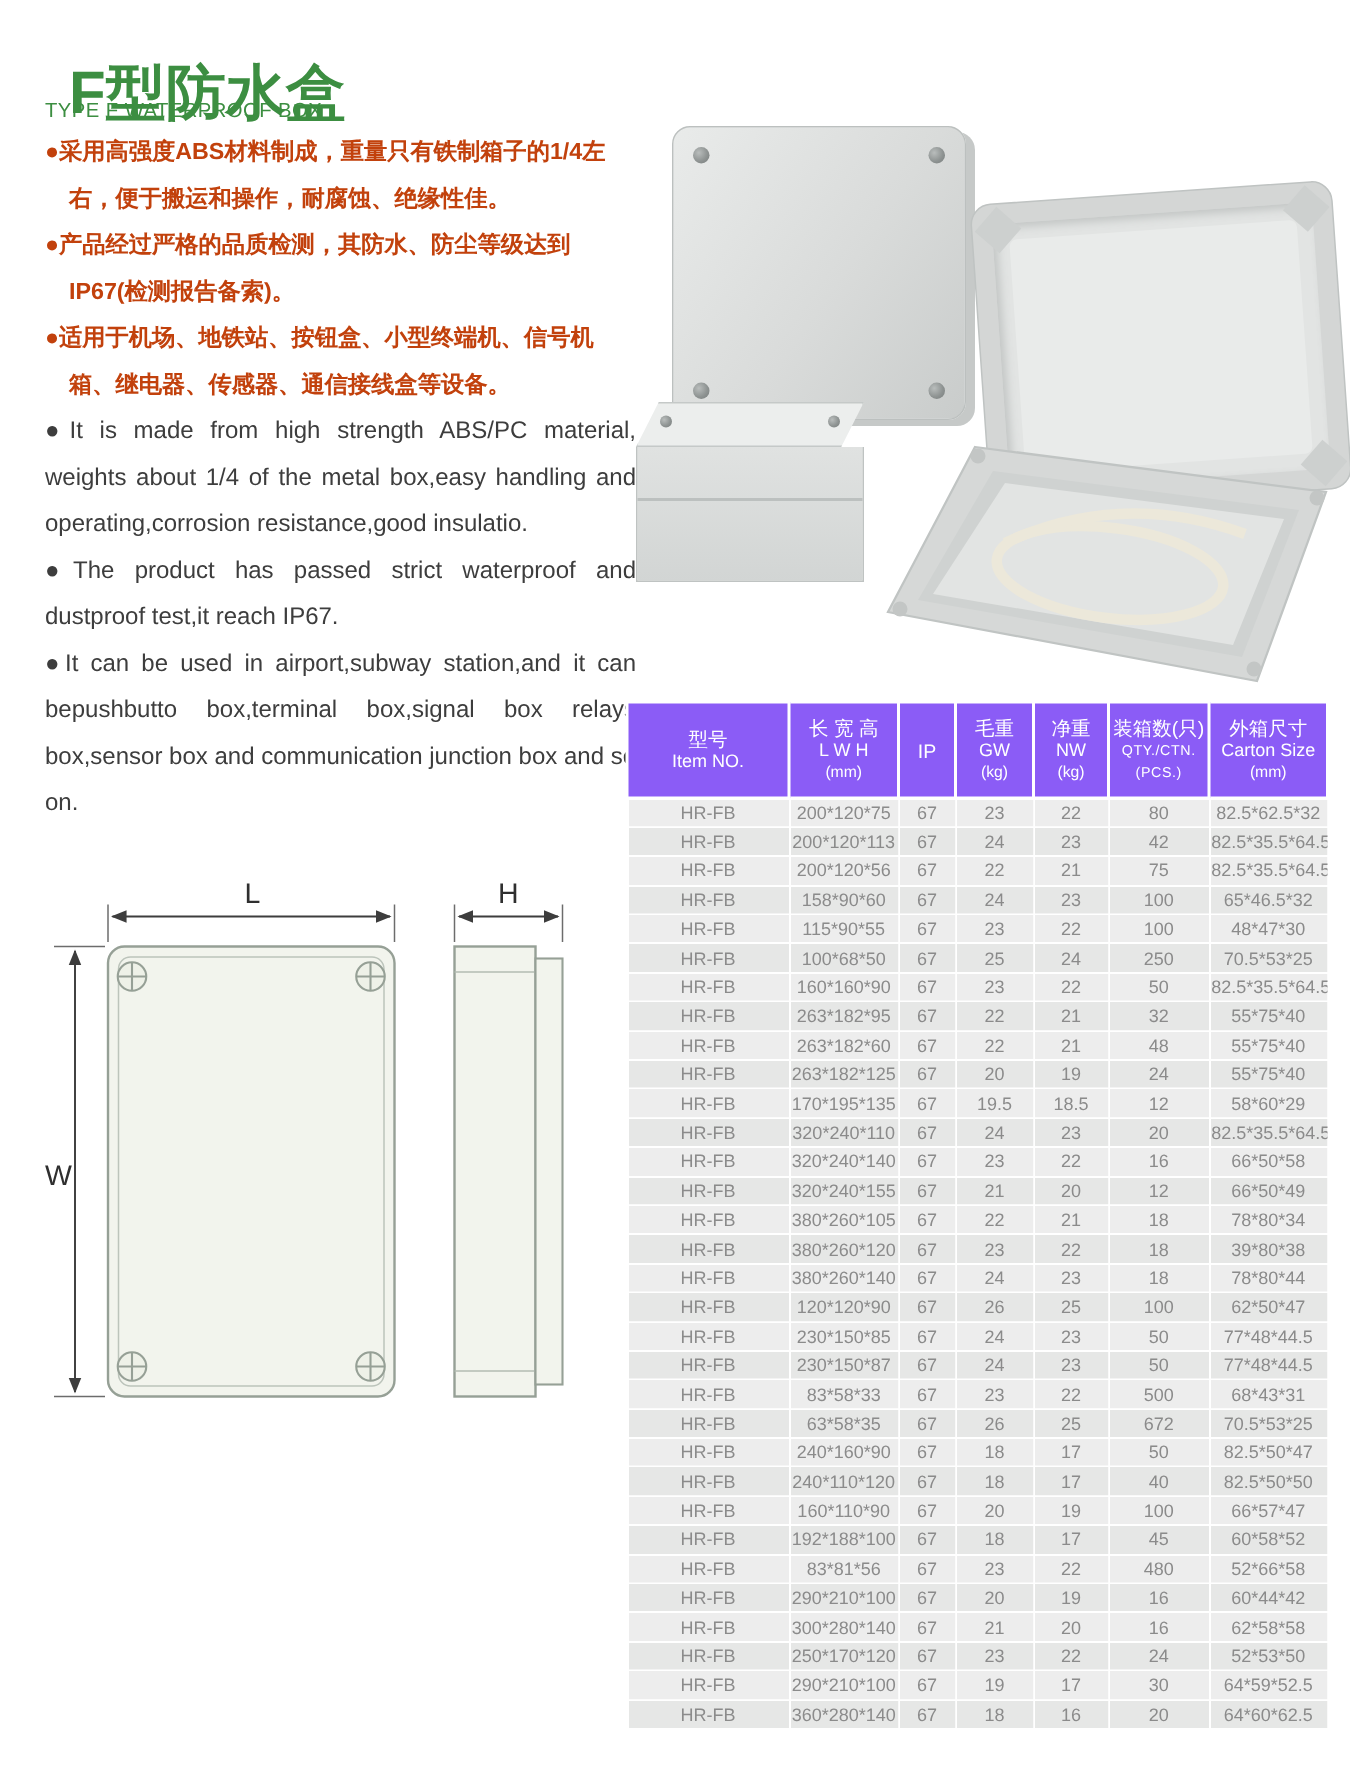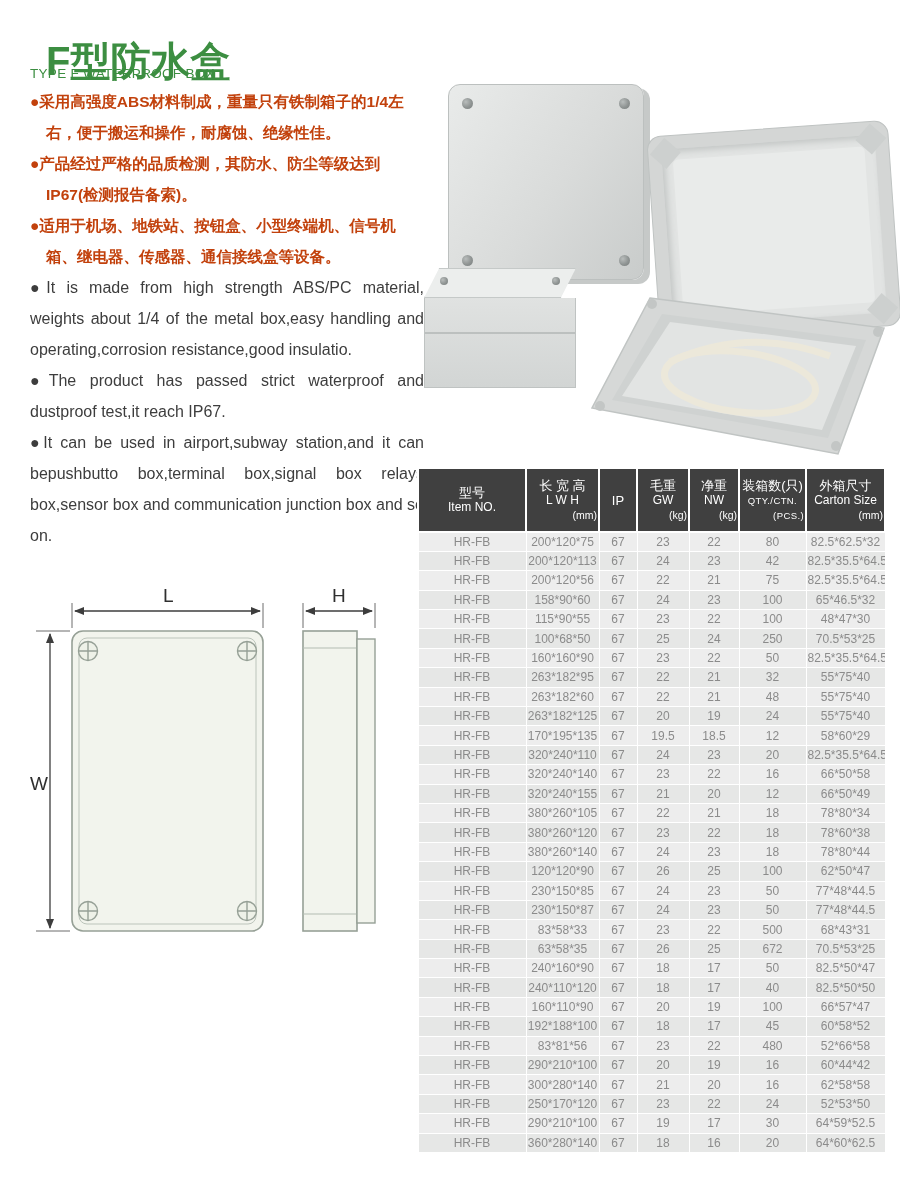--- a/index.html
+++ b/index.html
@@ -45,26 +45,26 @@
   .box-small .screw{ width:8px; height:8px; }
   .box-small .s1{left:16px;top:9px}.box-small .s2{right:16px;top:9px}
   .tray { left:168px; top:220px; width:302px; height:172px; }
 
   
   .drawing { position:absolute; left:20px; top:578px; width:370px; height:382px; }
 
   
   table.spec { position:absolute; left:417px; top:467px; width:467px; border-collapse:collapse;
       table-layout:fixed; }
-  table.spec th { background:#404040; color:#fff; font-weight:normal; vertical-align:middle;
+  table.spec th { background:#8b5cf6; color:#fff; font-weight:normal; vertical-align:middle;
       border:2px solid #fff; height:64px; padding:3px 1px; }
   table.spec th span { display:block; line-height:15px; }
   .h-l0 { font-size:13px; }
   .h-l1 { font-size:12px; }
-  .h-l2 { font-size:10.5px;text-align:right; }
+  .h-l2 { font-size:10.5px; }
   th:nth-child(6) .h-l1, th:nth-child(6) .h-l2 { font-size:9.5px; letter-spacing:.4px; }
   table.spec td { text-align:center; color:#8b8b8b; font-size:12px; height:19.4px;
       padding:0 1px; border:1px solid #fff; white-space:nowrap; overflow:hidden; }
   table.spec tbody tr:nth-child(odd)  td { background:#ededed; }
   table.spec tbody tr:nth-child(even) td { background:#e6e7e6; }
 </style>
 </head>
 <body>
 
 <div class="page">
@@ -343,21 +343,21 @@
           <td>18</td>
           <td>78*80*34</td>
         </tr>
         <tr>
           <td>HR-FB</td>
           <td>380*260*120</td>
           <td>67</td>
           <td>23</td>
           <td>22</td>
           <td>18</td>
-          <td>78*60*38</td>
+          <td>39*80*38</td>
         </tr>
         <tr>
           <td>HR-FB</td>
           <td>380*260*140</td>
           <td>67</td>
           <td>24</td>
           <td>23</td>
           <td>18</td>
           <td>78*80*44</td>
         </tr>

